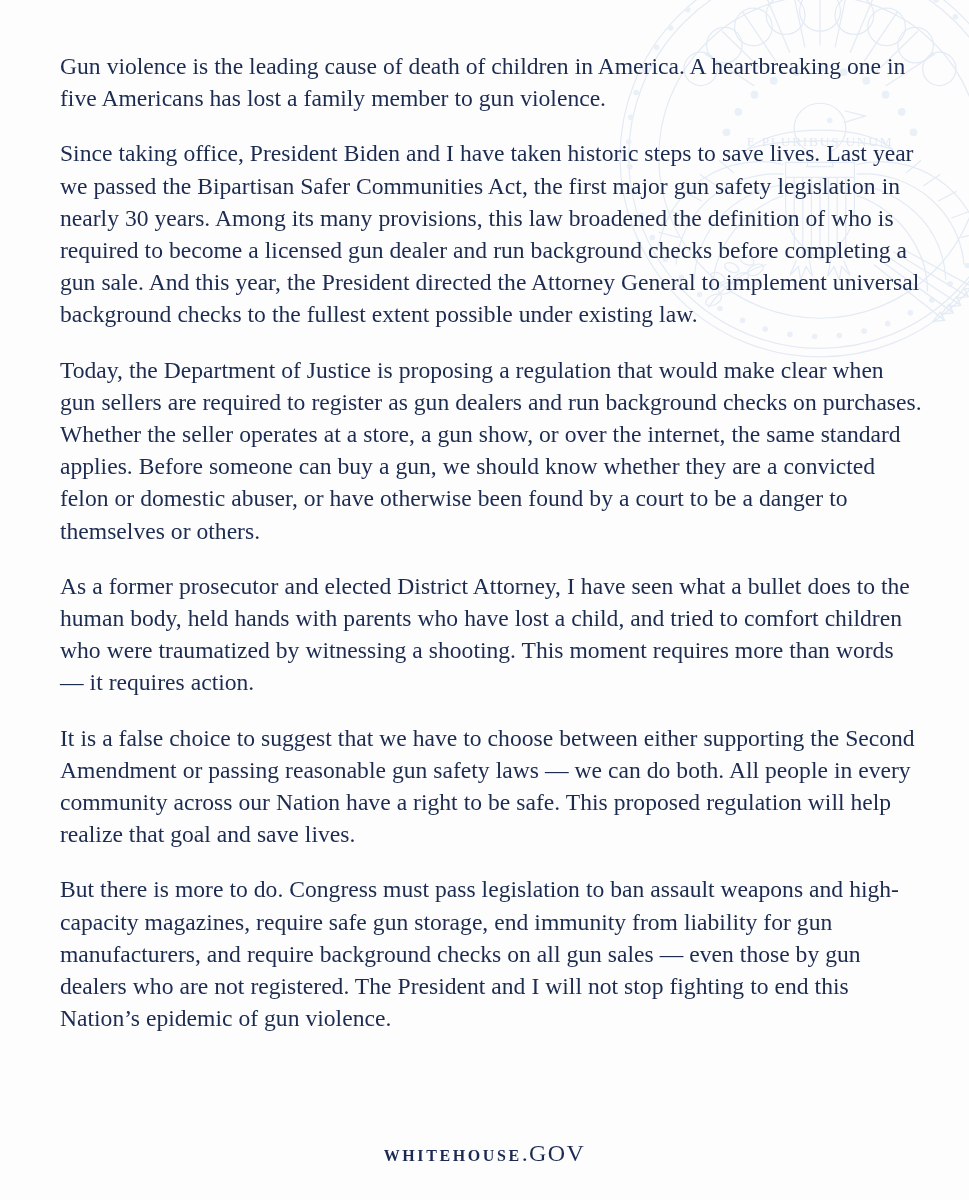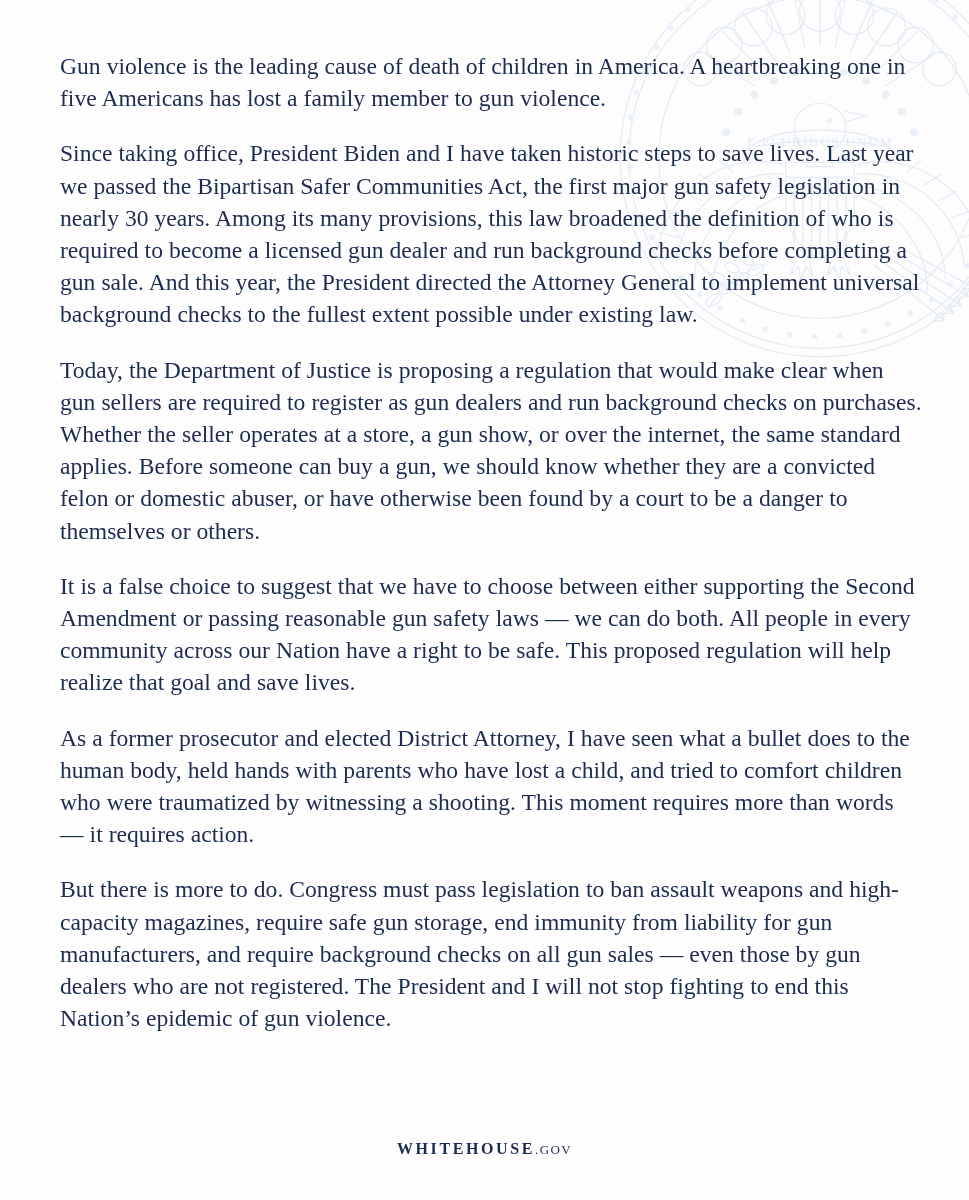--- a/index.html
+++ b/index.html
@@ -80,21 +80,21 @@
     font-family: "Liberation Serif", "DejaVu Serif", serif;
     white-space: nowrap;
   }
   .wordmark .wh {
     font-weight: 700;
     font-size: 16px;
     letter-spacing: 2.6px;
   }
   .wordmark .gov {
     font-weight: 400;
-    font-size: 13px;
+    font-size: 24px;
     letter-spacing: 1.4px;
   }
 </style>
 </head>
 <body>
 
 <div class="page">
 
   <div class="seal-watermark">
     <svg viewBox="0 0 400 400" xmlns="http://www.w3.org/2000/svg" fill="none" stroke="#e4ebf4" stroke-width="1.15">
@@ -259,22 +259,22 @@
           <path d="M222 296 l6 14 l-8 -8 l-2 12 l-5 -12 l-6 9 l3 -15"></path>
         </g>
       </g>
     </svg>
   </div>
 
   <div class="statement">
     <p>Gun violence is the leading cause of death of children in America. A heartbreaking one in five Americans has lost a family member to gun violence.</p>
     <p>Since taking office, President Biden and I have taken historic steps to save lives. Last year we passed the Bipartisan Safer Communities Act, the first major gun safety legislation in nearly 30 years. Among its many provisions, this law broadened the definition of who is required to become a licensed gun dealer and run background checks before completing a gun sale. And this year, the President directed the Attorney General to implement universal background checks to the fullest extent possible under existing law.</p>
     <p>Today, the Department of Justice is proposing a regulation that would make clear when gun sellers are required to register as gun dealers and run background checks on purchases. Whether the seller operates at a store, a gun show, or over the internet, the same standard applies. Before someone can buy a gun, we should know whether they are a convicted felon or domestic abuser, or have otherwise been found by a court to be a danger to themselves or others.</p>
+    <p>As a former prosecutor and elected District Attorney, I have seen what a bullet does to the human body, held hands with parents who have lost a child, and tried to comfort children who were traumatized by witnessing a shooting. This moment requires more than words — it requires action.</p>
     <p>It is a false choice to suggest that we have to choose between either supporting the Second Amendment or passing reasonable gun safety laws — we can do both. All people in every community across our Nation have a right to be safe. This proposed regulation will help realize that goal and save lives.</p>
-    <p>As a former prosecutor and elected District Attorney, I have seen what a bullet does to the human body, held hands with parents who have lost a child, and tried to comfort children who were traumatized by witnessing a shooting. This moment requires more than words — it requires action.</p>
     <p>But there is more to do. Congress must pass legislation to ban assault weapons and high-capacity magazines, require safe gun storage, end immunity from liability for gun manufacturers, and require background checks on all gun sales — even those by gun dealers who are not registered. The President and I will not stop fighting to end this Nation’s epidemic of gun violence.</p>
   </div>
 
   <div class="footer">
     <span class="wordmark"><span class="wh">WHITEHOUSE</span><span class="gov">.GOV</span></span>
   </div>
 
 </div>
 
 </body></html>

